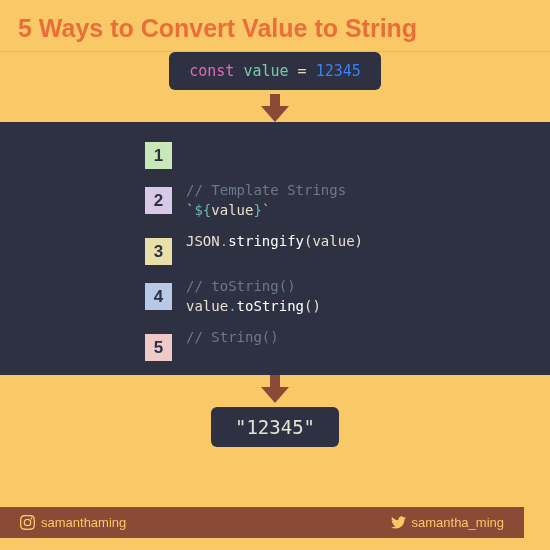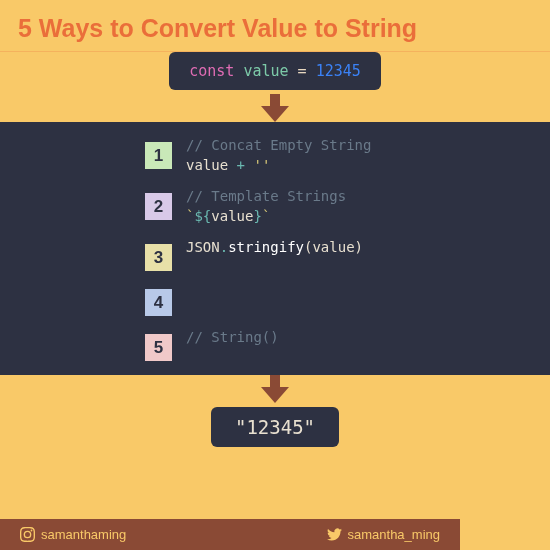--- a/index.html
+++ b/index.html
@@ -100,22 +100,22 @@
     }
     .footer {
       background: #8a4a35;
       color: #f9c968;
       display: flex;
       align-items: center;
       justify-content: space-between;
       padding: 8px 20px;
       font-size: 13px;
       position: absolute;
-      bottom: 0;
-      width: 460px;
+      bottom: 12px;
+      width: 524px;
     }
     .social {
       display: flex;
       align-items: center;
       gap: 6px;
     }
     .social svg { width: 15px; height: 15px; fill: #f9c968; }
   </style>
 </head>
 <body>
@@ -131,41 +131,39 @@
   <span> </span>
   <span class="kw-num">12345</span>
 </div>
 
 <div class="arrow-stem"></div>
 <div class="arrow"></div>
 
 <div class="list-box">
   <div class="item">
     <div class="num n1">1</div>
-    <div class="code">
-      <div class="comment">// Concat Empty String</div>
-      <div><span class="white">value </span><span class="teal">+</span><span class="white"> </span><span class="string">''</span></div>
-    </div>
   </div>
   <div class="item">
     <div class="num n2">2</div>
     <div class="code">
       <div class="comment">// Template Strings</div>
       <div><span class="string">`</span><span class="teal">${</span><span class="white">value</span><span class="teal">}</span><span class="string">`</span></div>
     </div>
   </div>
   <div class="item">
     <div class="num n3">3</div>
     <div class="code">
       <div><span class="white">JSON</span><span class="teal">.</span><span class="method">stringify</span><span class="white">(value)</span></div>
     </div>
   </div>
   <div class="item">
     <div class="num n4">4</div>
     <div class="code">
+      <div class="comment">// toString()</div>
+      <div><span class="white">value</span><span class="teal">.</span><span class="method">toString</span><span class="white">()</span></div>
     </div>
   </div>
   <div class="item">
     <div class="num n5">5</div>
     <div class="code">
       <div class="comment">// String()</div>
     </div>
   </div>
 </div>
 

